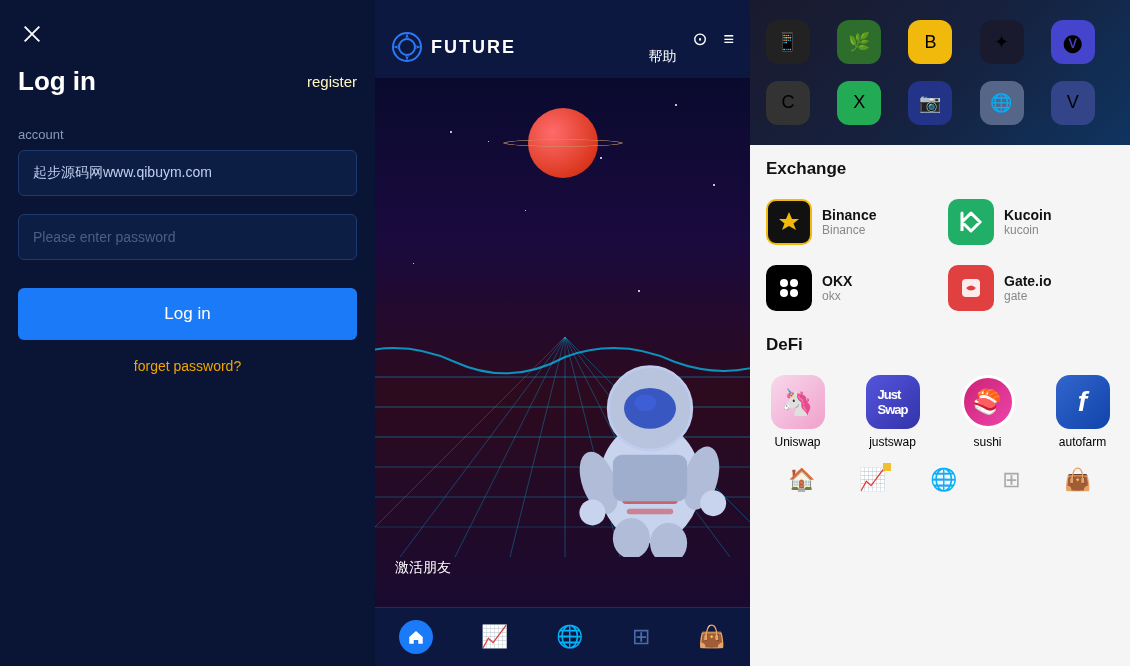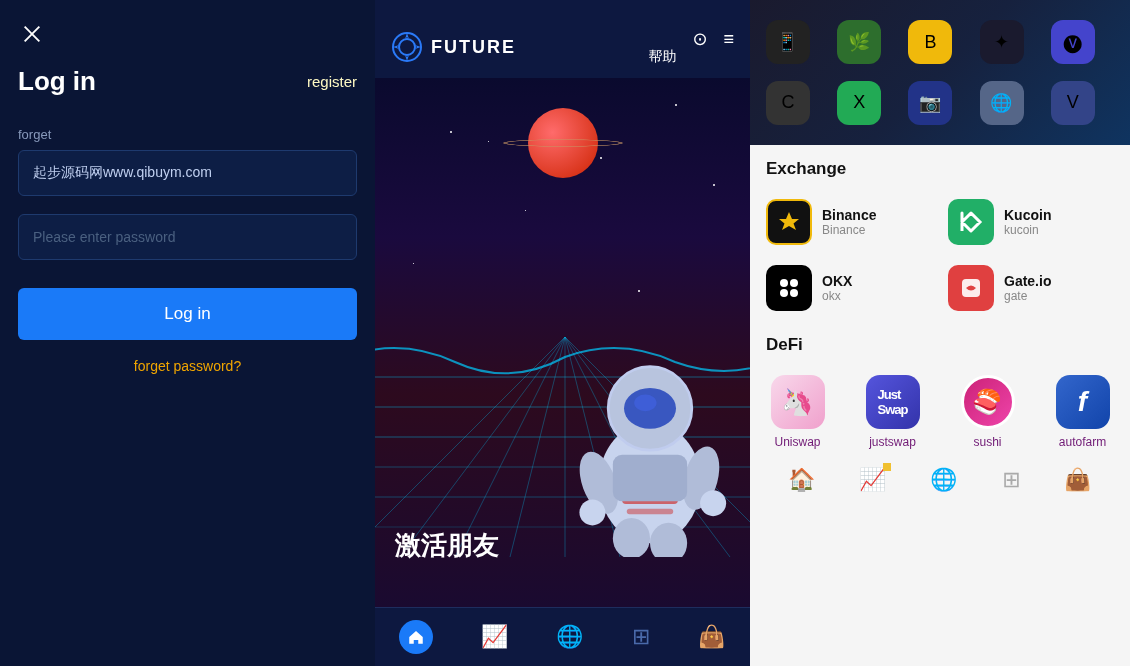--- a/index.html
+++ b/index.html
@@ -184,25 +184,25 @@
       width: 120px;
       height: 30px;
       border: 4px solid rgba(200,150,100,0.6);
       border-radius: 50%;
       top: 50%;
       left: 50%;
       transform: translate(-50%, -50%) rotateX(75deg);
     }
     .banner-text {
       position: absolute;
-      bottom: 44px;
+      bottom: 30px;
       left: 20px;
       color: white;
-      font-size: 26px;
-      font-weight: 700;
+      font-size: 14px;
+      font-weight: 400;
     }
     .bottom-nav {
       display: flex;
       justify-content: space-around;
       align-items: center;
       padding: 10px 0;
       background: #0d1840;
       border-top: 1px solid #1e2d5e;
     }
     .nav-item {
@@ -318,21 +318,21 @@
       width: 54px;
       height: 54px;
       border-radius: 14px;
       display: flex;
       align-items: center;
       justify-content: center;
       font-size: 22px;
       color: white;
       font-weight: 700;
     }
-    .defi-name { font-size: 12px; color: #701a75; text-align: center; }
+    .defi-name { font-size: 12px; color: #000000; text-align: center; }
 
     
     .grid-svg {
       position: absolute;
       bottom: 50px;
       left: -30px;
       width: 440px;
       height: 220px;
     }
 
@@ -353,21 +353,21 @@
     <svg viewBox="0 0 24 24" fill="none">
       <line x1="4" y1="4" x2="20" y2="20"></line>
       <line x1="20" y1="4" x2="4" y2="20"></line>
     </svg>
   </div>
   <div class="login-header">
     <span class="login-title">Log in</span>
     <a class="register-link">register</a>
   </div>
 
-  <div class="field-label">forget</div>
+  <div class="field-label">account</div>
   <input class="input-field account-value" type="text" value="起步源码网www.qibuym.com" style="">
 
   <input class="input-field" type="password" placeholder="Please enter password" style="">
 
   <button class="login-btn">Log in</button>
   <div class="forget-link">forget password?</div>
 </div>
 
 <div class="middle-panel">
   <div class="middle-header">

